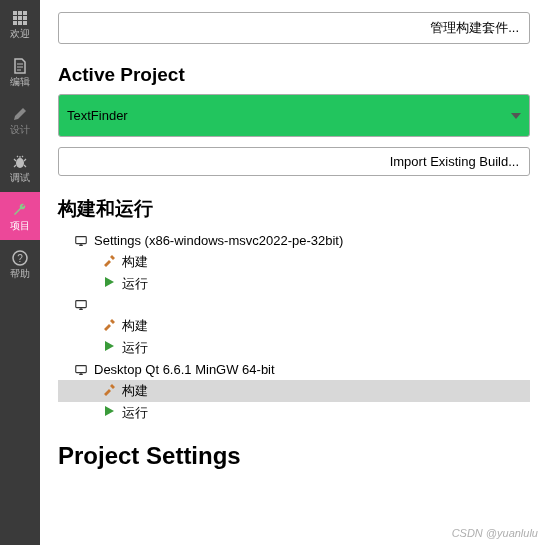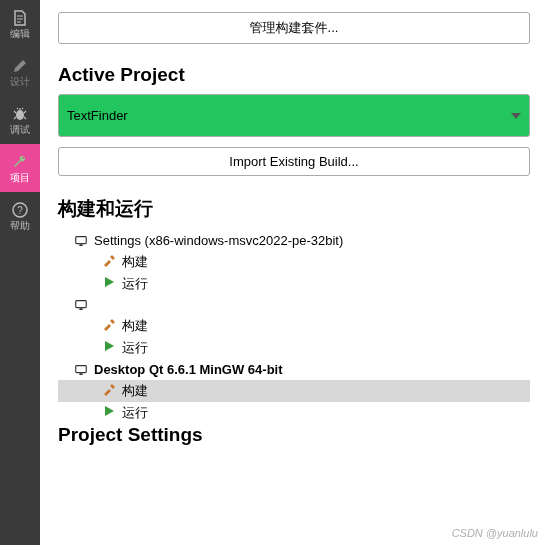--- a/index.html
+++ b/index.html
@@ -3,38 +3,54 @@
 <meta charset="utf-8">
 <style>
 * { margin: 0; padding: 0; box-sizing: border-box; font-family: "Microsoft YaHei", Arial, sans-serif; }
 body { width: 548px; height: 545px; display: flex; overflow: hidden; background: #fff; }
 .sidebar { width: 40px; background: #3a3a3a; display: flex; flex-direction: column; }
 .sidebar-item { width: 40px; height: 48px; display: flex; flex-direction: column; align-items: center; justify-content: center; color: #bbb; cursor: pointer; gap: 2px; }
 .sidebar-item.active { background: #ec4899; color: #fff; }
 .sidebar-item .icon { width: 18px; height: 18px; display: flex; align-items: center; justify-content: center; }
 .sidebar-item .label { font-size: 10px; line-height: 1; }
 .main { flex: 1; padding: 12px 18px 0 18px; overflow: hidden; position: relative; }
-.btn { width: 100%; padding: 6px 10px; background: #fff; border: 1px solid #aaa; border-radius: 3px; font-size: 13px; cursor: pointer; text-align: center; }
+.btn { width: 100%; padding: 6px 10px; background: #fff; border: 1px solid #aaa; border-radius: 3px; font-size: 13px; cursor: pointer; text-align: right; }
 .section-title { font-size: 19px; font-weight: bold; margin: 20px 0 8px 0; }
 .select { width: 100%; padding: 13px 8px; background: #22c55e; border: 1px solid #aaa; border-radius: 3px; font-size: 13px; display: flex; align-items: center; justify-content: space-between; cursor: pointer; margin-bottom: 10px; }
 .tree { margin-top: 6px; font-size: 13px; }
 .tree-kit { display: flex; align-items: center; gap: 6px; padding: 3px 0 3px 16px; }
-.tree-kit.selected { font-weight: bold; }
+.tree-kit.selected { font-weight: normal; }
 .tree-action { display: flex; align-items: flex-start; gap: 6px; padding: 2px 0 2px 44px; cursor: pointer; }
 .tree-action.selected { background: #d8d8d8; }
 .tree-action .act-icon { width: 14px; height: 14px; display: flex; align-items: center; justify-content: center; }
 .monitor-icon { width: 14px; height: 14px; }
 .watermark { position: absolute; bottom: 6px; right: 10px; font-size: 11px; color: rgba(120,120,120,0.6); font-style: italic; }
-.cut-title { font-size: 19px; font-weight: bold; }
+.cut-title { font-size: 24px; font-weight: bold; margin-top: 18px; }
 svg { display: block; }
 </style>
 </head>
 <body>
 
 <div class="sidebar">
+  <div class="sidebar-item">
+    <span class="icon">
+      <svg viewBox="0 0 16 16" width="16" height="16" fill="#bbb">
+          <rect x="1" y="1" width="4" height="4"></rect>
+          <rect x="6" y="1" width="4" height="4"></rect>
+          <rect x="11" y="1" width="4" height="4"></rect>
+          <rect x="1" y="6" width="4" height="4"></rect>
+          <rect x="6" y="6" width="4" height="4"></rect>
+          <rect x="11" y="6" width="4" height="4"></rect>
+          <rect x="1" y="11" width="4" height="4"></rect>
+          <rect x="6" y="11" width="4" height="4"></rect>
+          <rect x="11" y="11" width="4" height="4"></rect>
+        </svg>
+    </span>
+    <span class="label">欢迎</span>
+  </div>
   <div class="sidebar-item">
     <span class="icon">
       <svg viewBox="0 0 16 16" width="16" height="16" fill="#bbb">
           <path d="M3 1h7l3 3v11H3z" fill="none" stroke="#bbb" stroke-width="1.5"></path>
           <path d="M5 6h6M5 9h6M5 12h4" stroke="#bbb" stroke-width="1"></path>
         </svg>
     </span>
     <span class="label">编辑</span>
   </div>
   <div class="sidebar-item">

